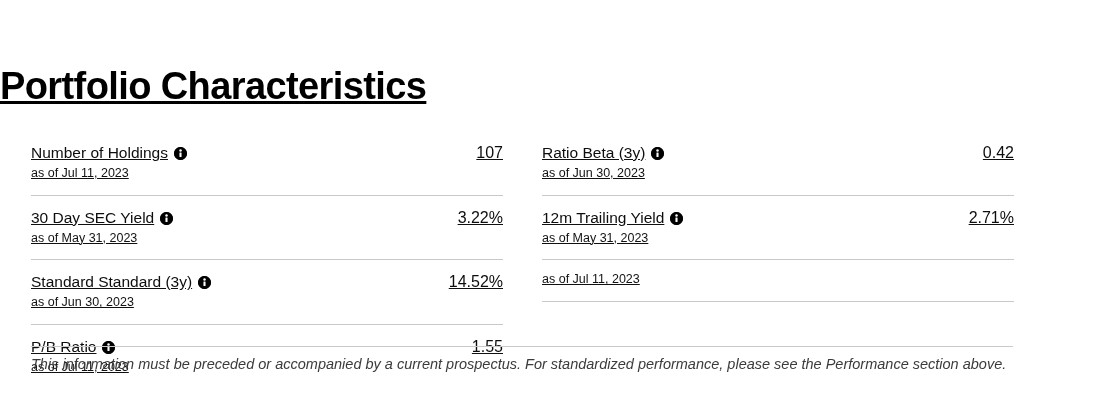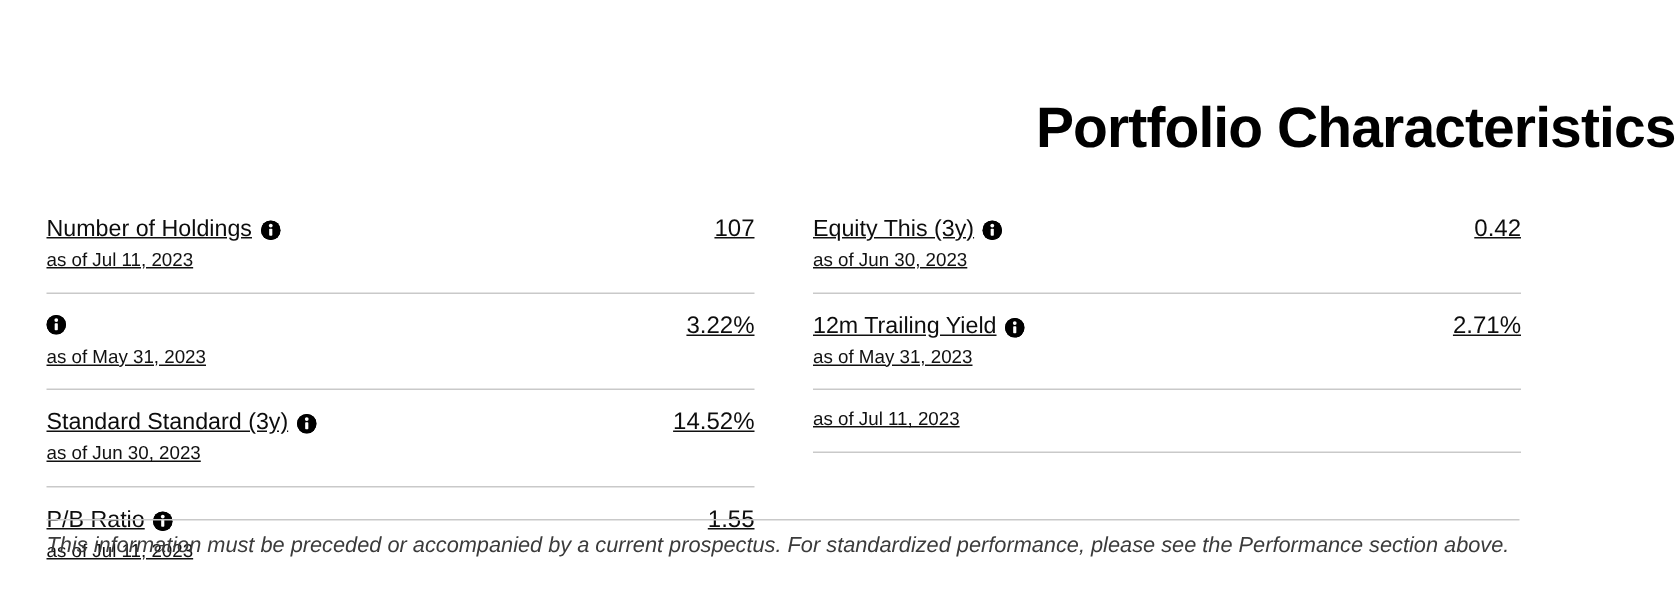--- a/index.html
+++ b/index.html
@@ -22,26 +22,27 @@
     height: 408px;
     box-sizing: border-box;
   }
 
   
   .page-title {
     position: absolute;
     left: 0;
     right: 0;
     top: 40px;
-    text-align: right;
+    text-align: left;
     font-size: 38px;
     font-weight: 700;
     letter-spacing: -0.6px;
     color: #000000;
     line-height: 1.15;
+    text-decoration: underline;
   }
 
   
   .columns {
     position: absolute;
     left: 31px;
     top: 143px;
     width: 982px;
     display: flex;
     gap: 39px;
@@ -169,20 +170,21 @@
             </span>
           </div>
           <div class="char-value">107</div>
         </div>
         <div class="char-asof">as of Jul 11, 2023</div>
       </div>
 
       <div class="char-row with-rule">
         <div class="char-top">
           <div class="char-label-wrap">
+            <span class="char-label">30 Day SEC Yield</span>
             <span class="info-icon" title="info">
               <svg viewBox="0 0 13 13" aria-hidden="true">
                   <circle cx="6.5" cy="6.5" r="6.5" fill="#000"></circle>
                   <circle cx="6.5" cy="3.4" r="1.25" fill="#fff"></circle>
                   <rect x="5.45" y="5.5" width="2.1" height="4.6" rx="0.5" fill="#fff"></rect>
                 </svg>
             </span>
           </div>
           <div class="char-value">3.22%</div>
         </div>
@@ -223,21 +225,21 @@
         <div class="char-asof">as of Jul 11, 2023</div>
       </div>
 
     </div>
 
     <div class="col">
 
       <div class="char-row with-rule">
         <div class="char-top">
           <div class="char-label-wrap">
-            <span class="char-label">Equity This (3y)</span>
+            <span class="char-label">Ratio Beta (3y)</span>
             <span class="info-icon" title="info">
               <svg viewBox="0 0 13 13" aria-hidden="true">
                   <circle cx="6.5" cy="6.5" r="6.5" fill="#000"></circle>
                   <circle cx="6.5" cy="3.4" r="1.25" fill="#fff"></circle>
                   <rect x="5.45" y="5.5" width="2.1" height="4.6" rx="0.5" fill="#fff"></rect>
                 </svg>
             </span>
           </div>
           <div class="char-value">0.42</div>
         </div>

